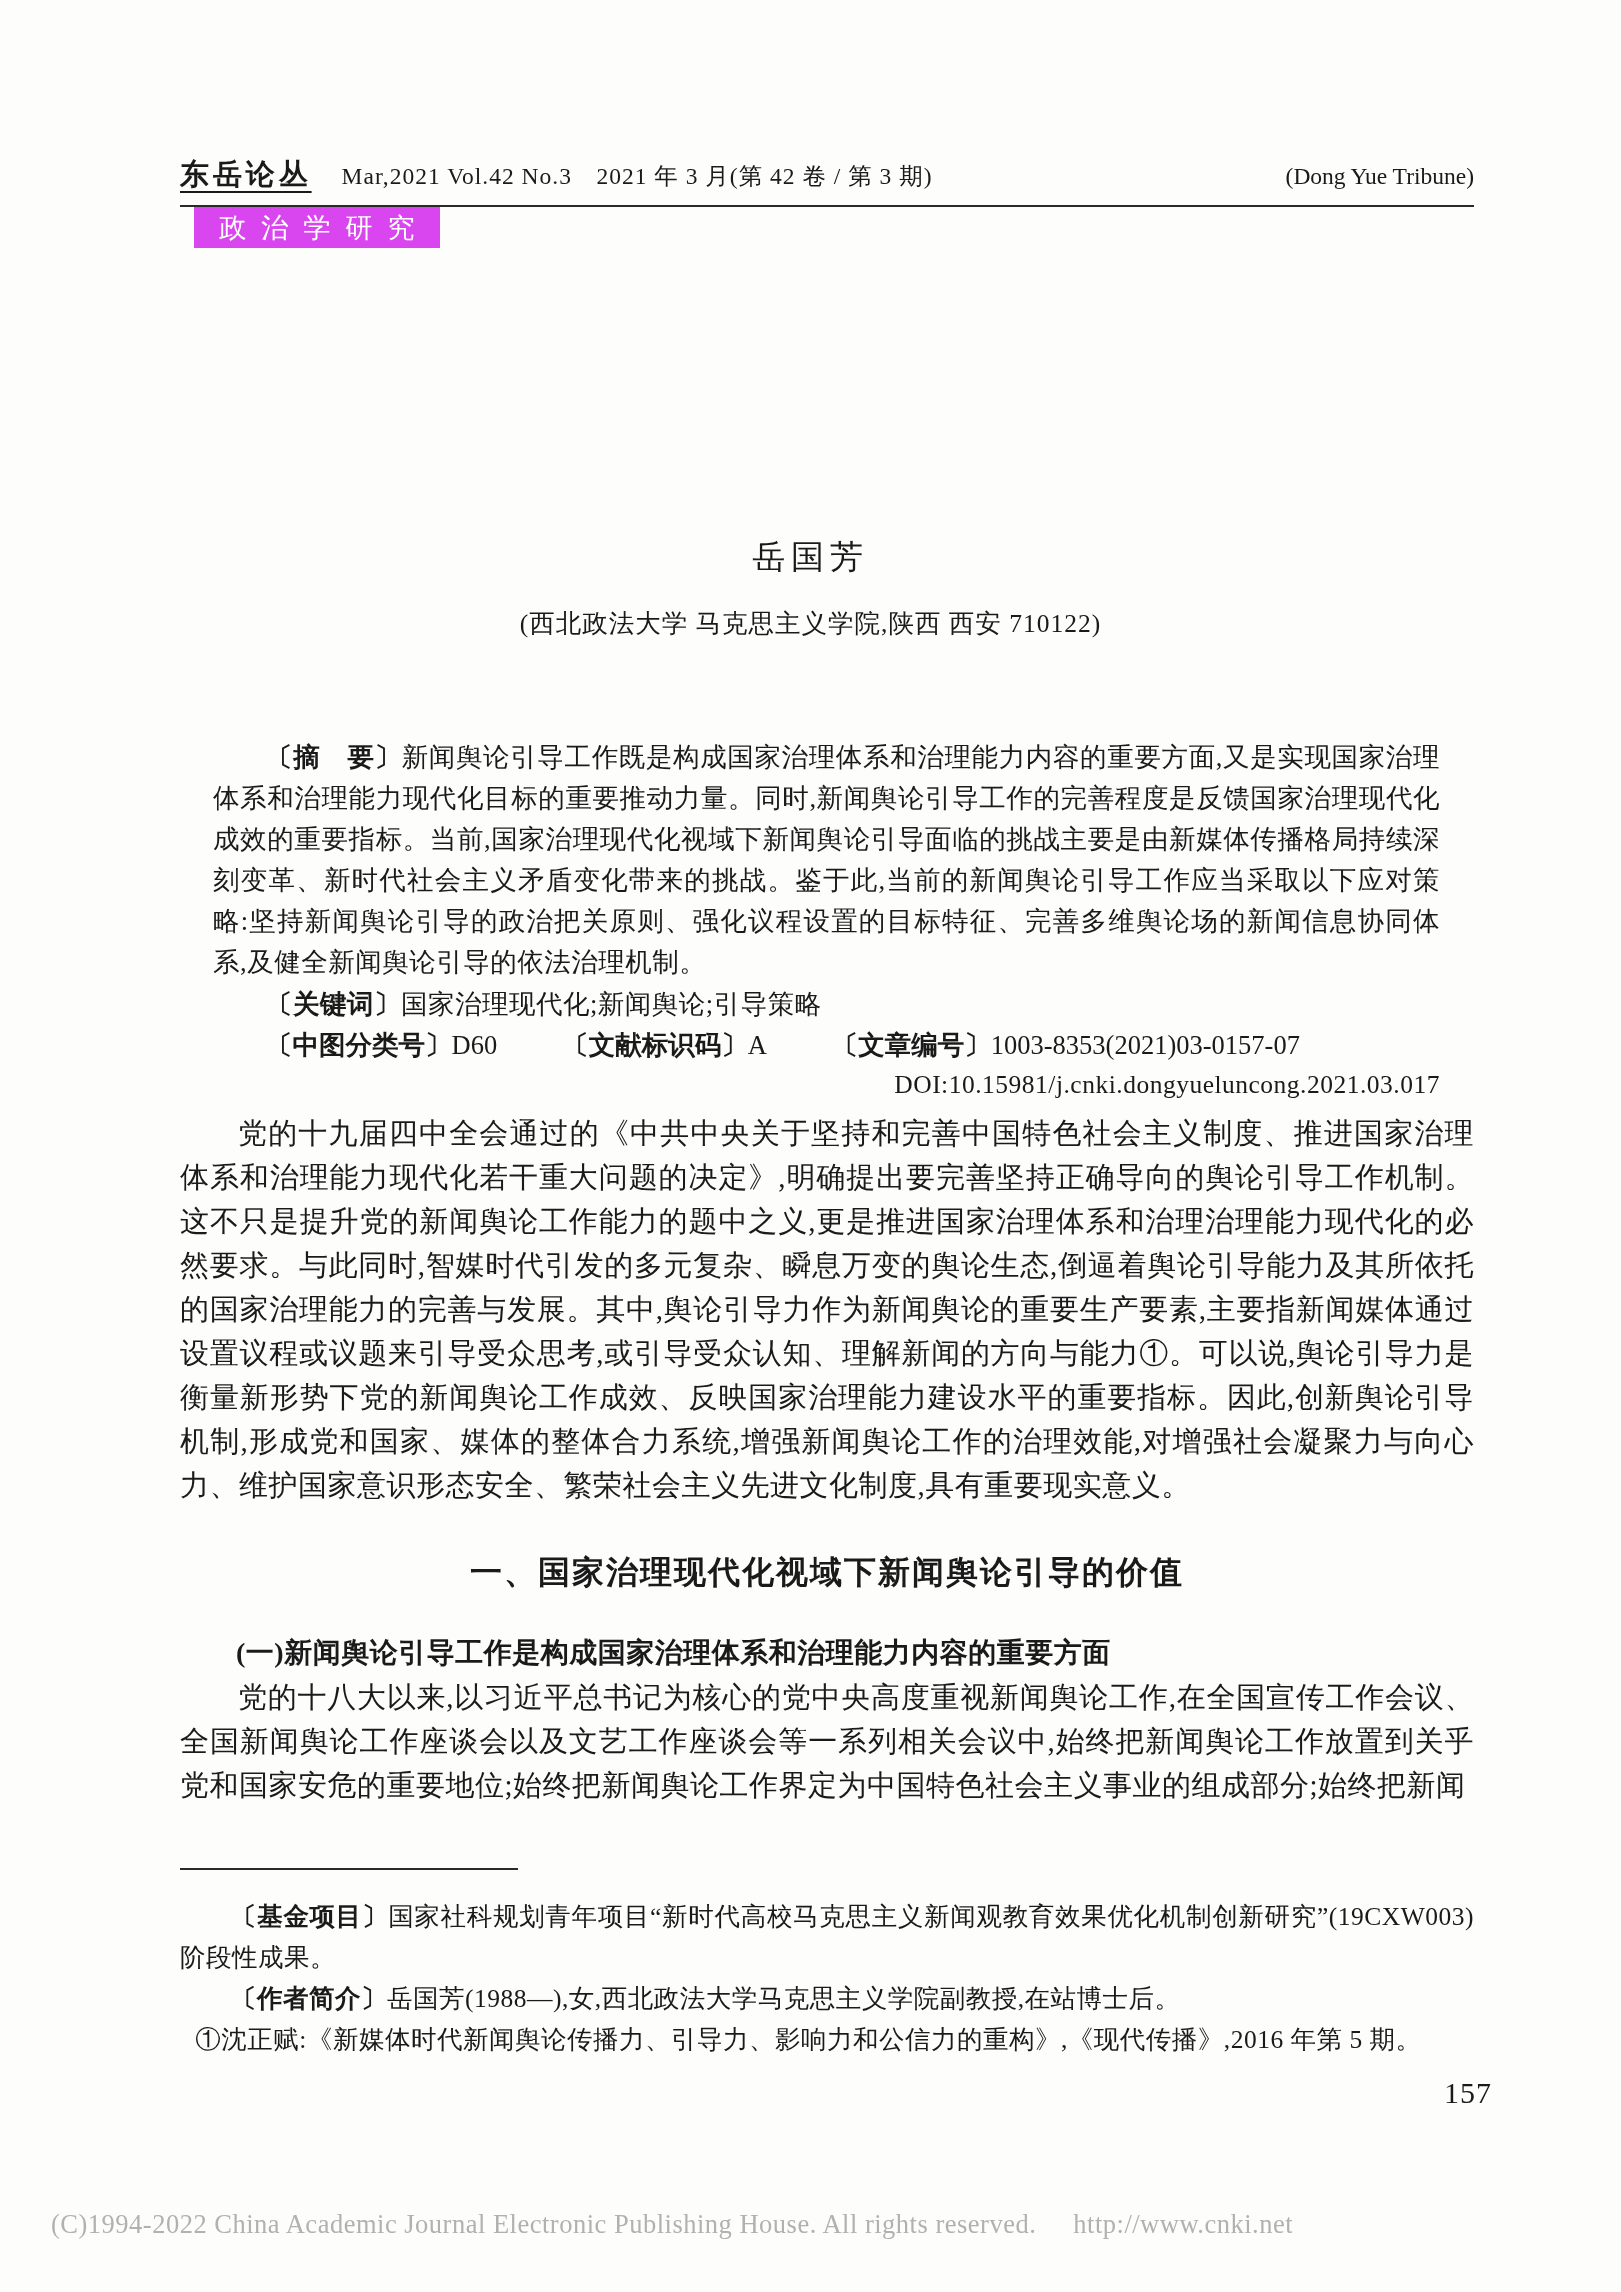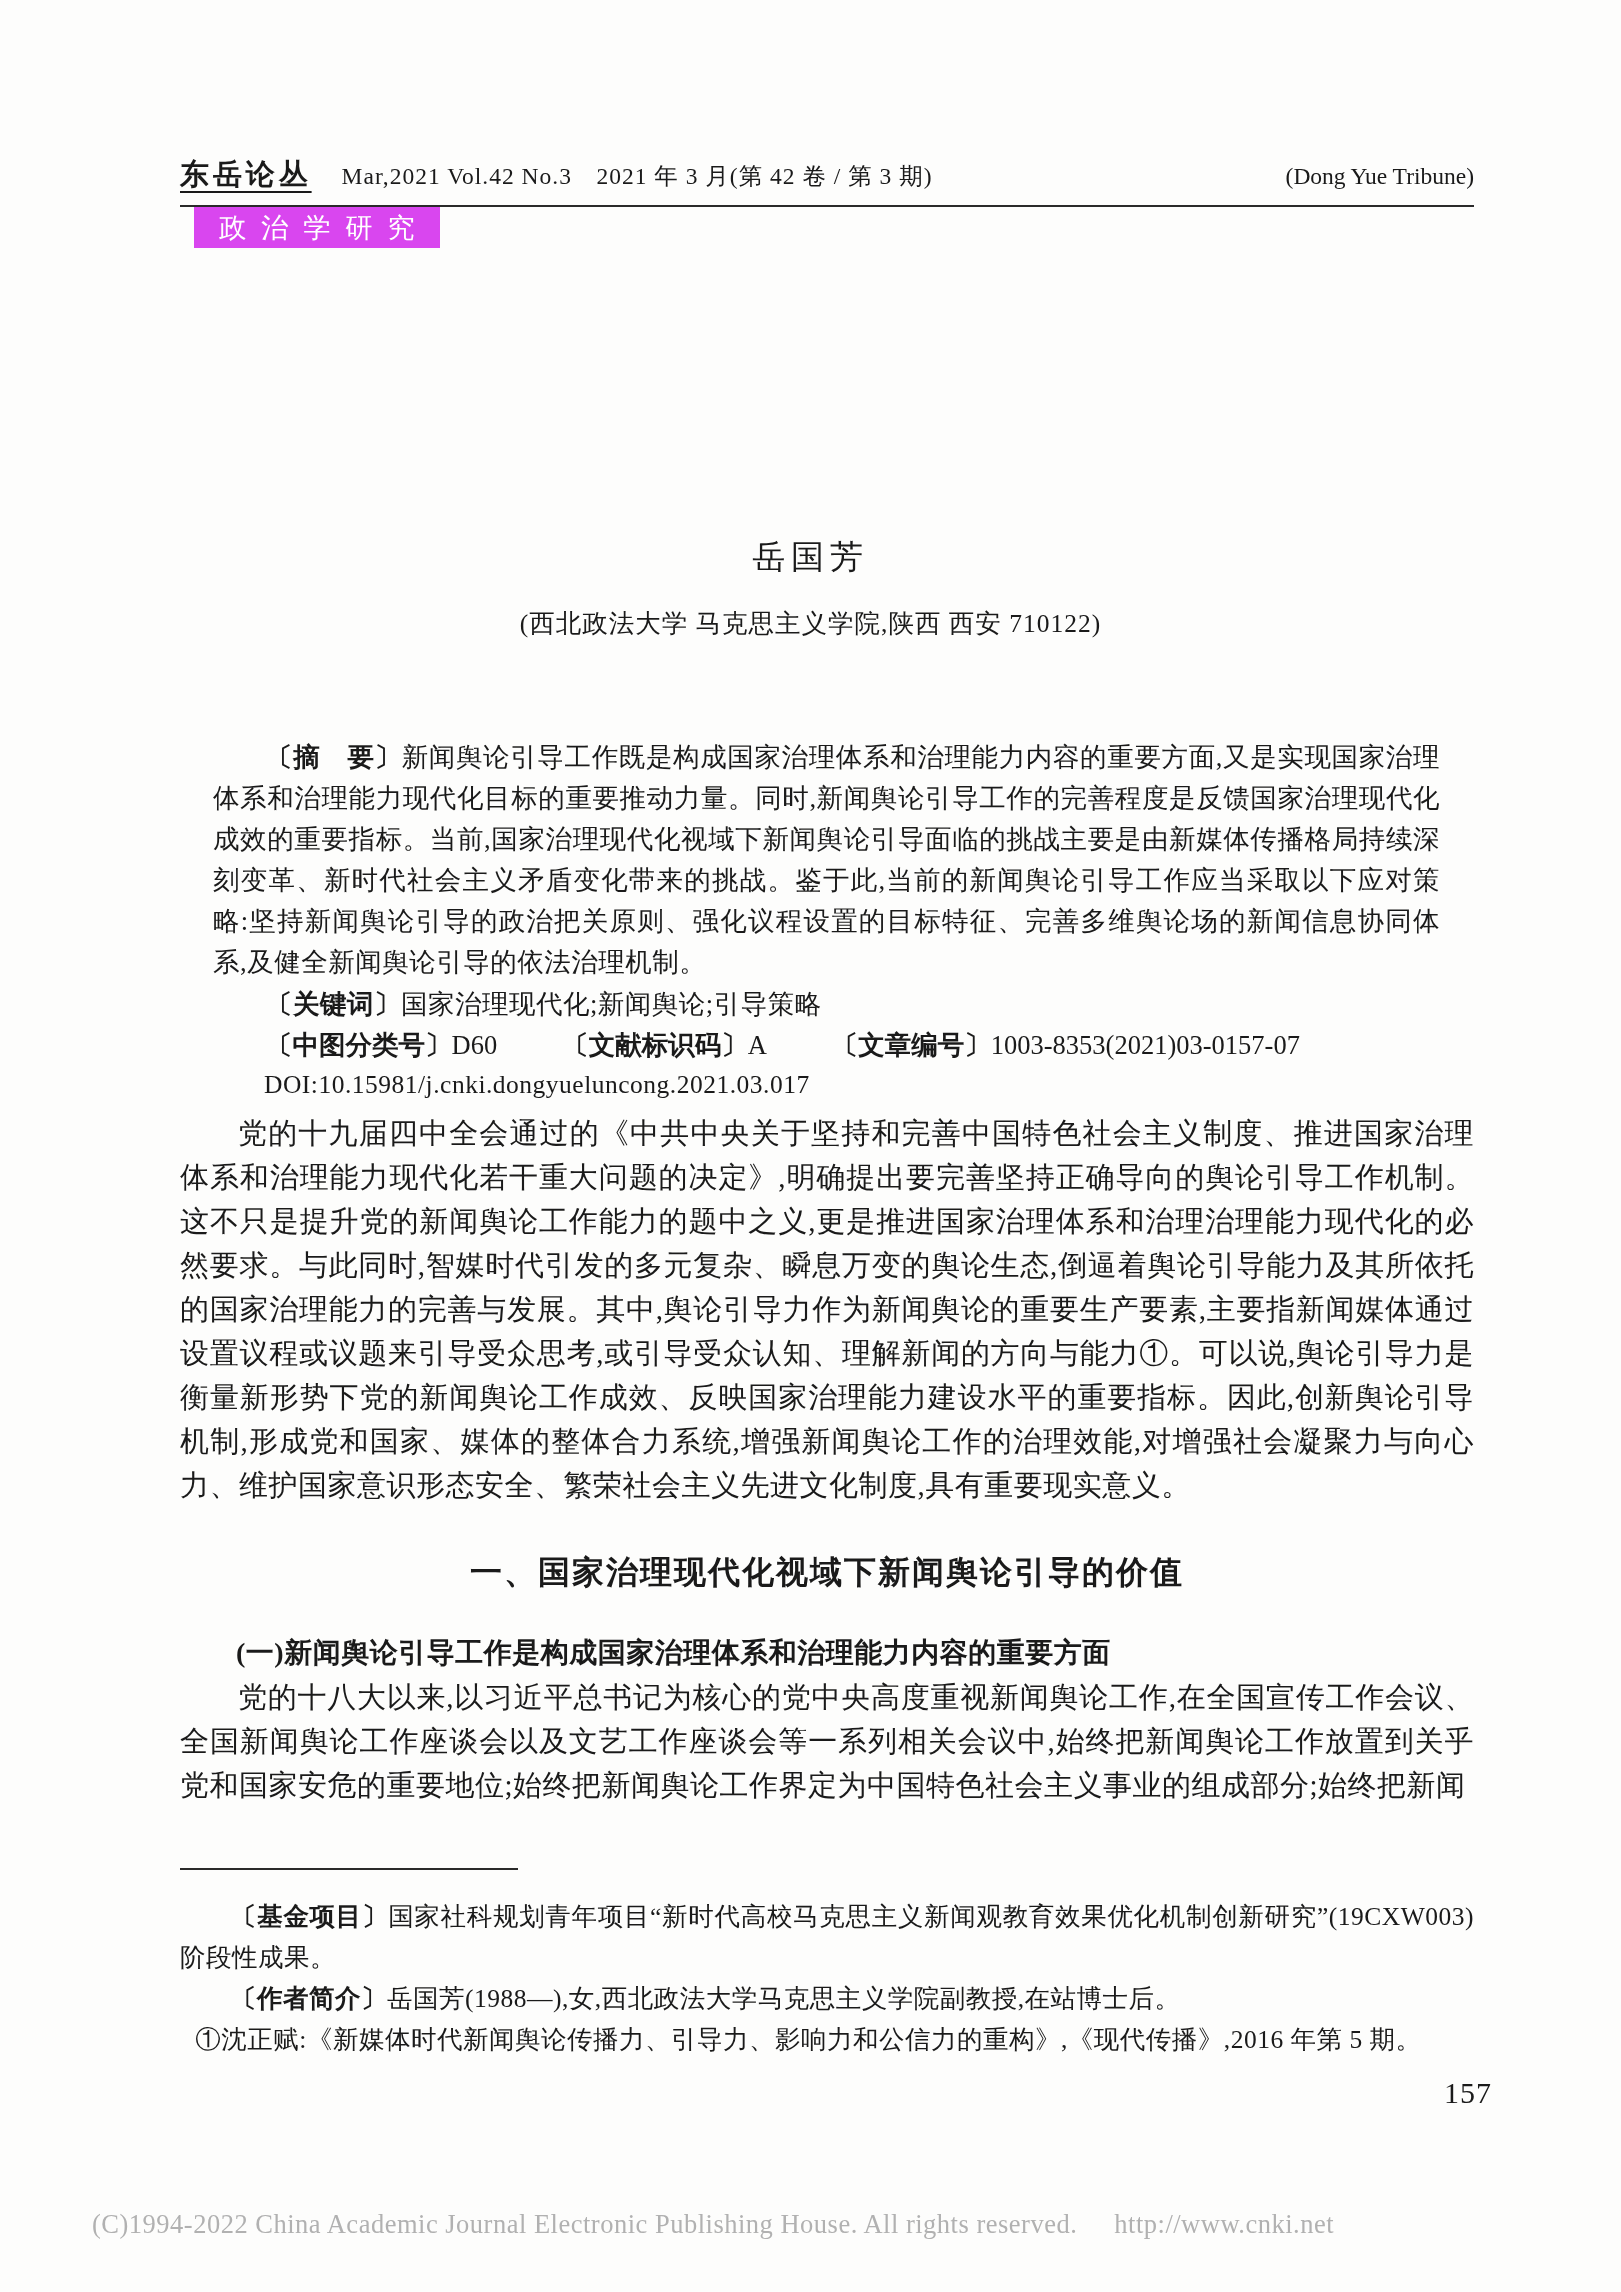--- a/index.html
+++ b/index.html
@@ -64,21 +64,21 @@
     font-size:26.5px; text-indent:2em; margin:0; letter-spacing:0.5px;
   }
   .meta-line {
     position:absolute; top:1027px; left:213px; width:1227px;
     font-size:26.5px; text-indent:2em; margin:0;
   }
   .meta-item { margin-right:65px; }
   .meta-item:last-child { margin-right:12px; }
   .doi-line {
     position:absolute; top:1070px; left:213px; width:1227px;
-    font-size:25.5px; text-indent:2em; margin:0; letter-spacing:0.5px;
+    font-size:25.5px; text-indent:2em; margin:0; letter-spacing:0.5px;text-align:right;
   }
 
   
   .main {
     position:absolute; top:1111px; left:180px; width:1294px;
     font-size:29px; line-height:44px; text-align:justify;
     letter-spacing:0.5px;
   }
   .body-para { margin:0; text-indent:2em; }
   .section-heading {
@@ -147,19 +147,19 @@
 
   <div class="footnotes">
     <div class="footnote-rule"></div>
     <p class="fund-line"><span class="label-bold">〔基金项目〕</span><span>国家社科规划青年项目“新时代高校马克思主义新闻观教育效果优化机制创新研究”(19CXW003)阶段性成果。</span></p>
     <p class="bio-line"><span class="label-bold">〔作者简介〕</span><span>岳国芳(1988—),女,西北政法大学马克思主义学院副教授,在站博士后。</span></p>
     <p class="note-line">①沈正赋:《新媒体时代新闻舆论传播力、引导力、影响力和公信力的重构》,《现代传播》,2016 年第 5 期。</p>
   </div>
 
   <div class="page-number">157</div>
 
-  <div class="page-footer" style="color: rgb(177, 177, 177); margin-left: 41px;">
+  <div class="page-footer" style="color: rgb(177, 177, 177);">
     <span>(C)1994-2022 China Academic Journal Electronic Publishing House. All rights reserved.</span>
     <span class="footer-url">http://www.cnki.net</span>
   </div>
 
 </div>
 
 
 </body></html>

